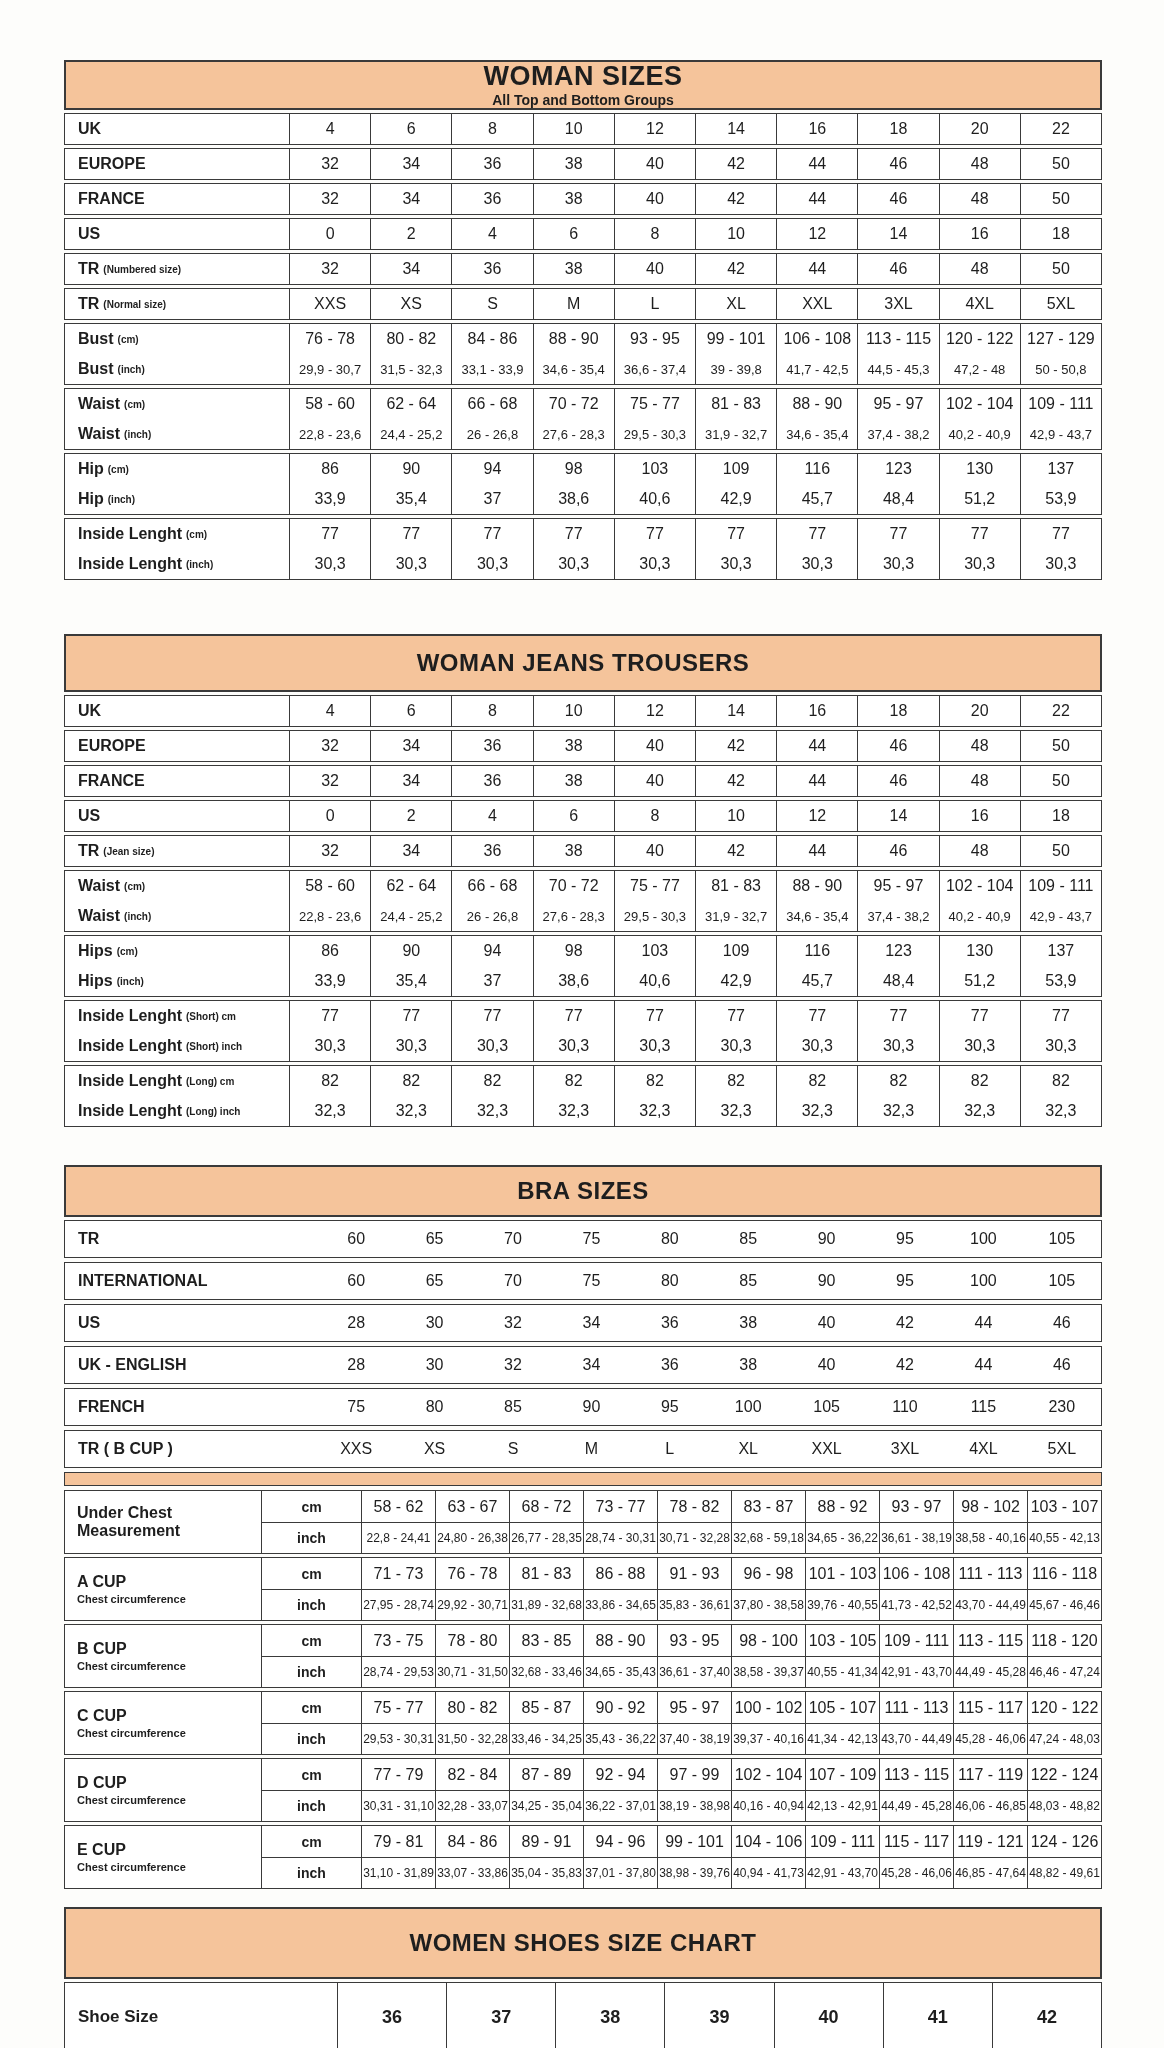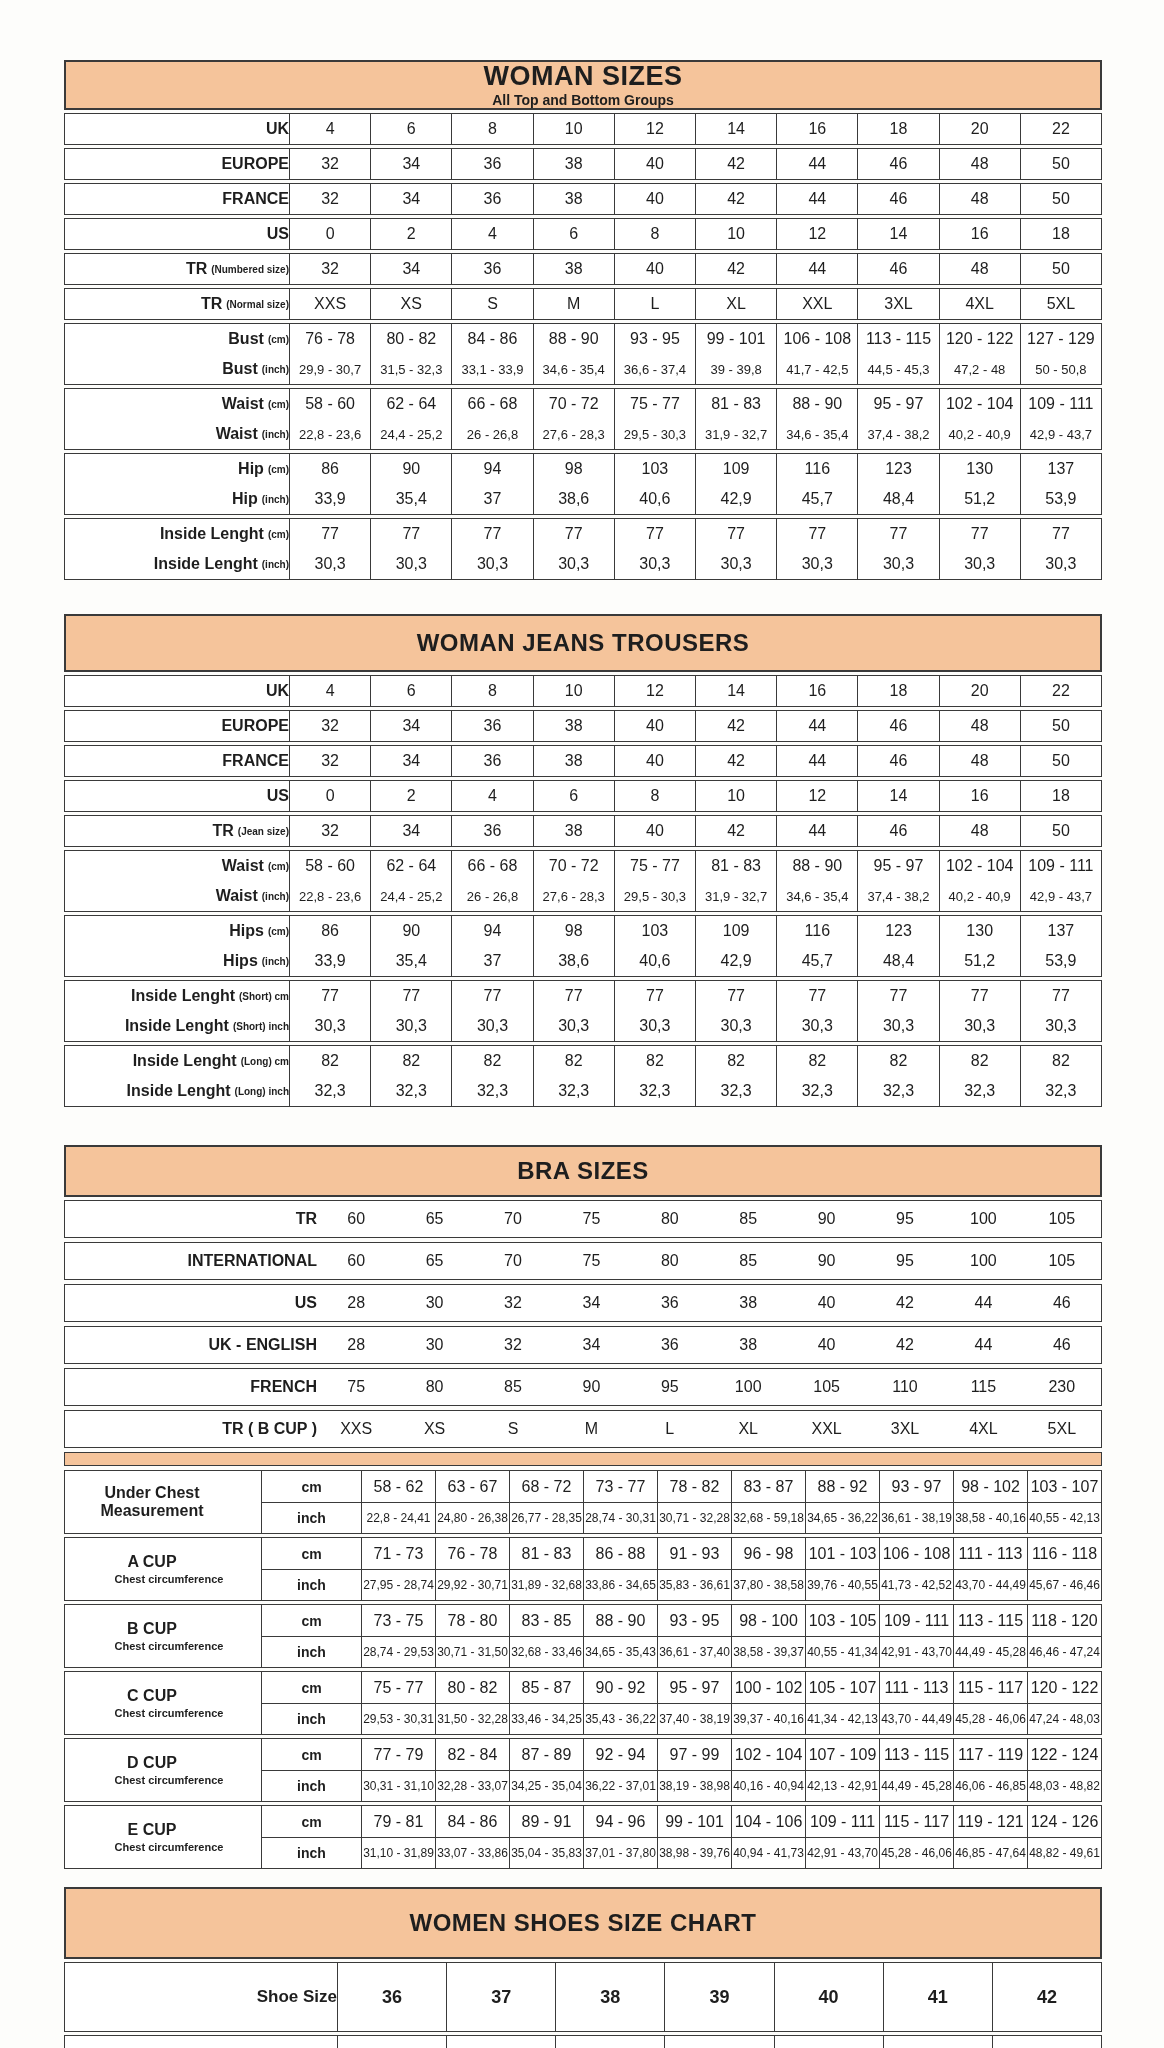--- a/index.html
+++ b/index.html
@@ -34,57 +34,56 @@
     margin-bottom:3px;
     background:#fff;
   }
   .size-row{
     display:grid;align-items:center;
   }
   .cols10 .size-row{grid-template-columns:224px repeat(10,1fr);height:30px;}
   .cell{height:100%;display:flex;align-items:center;justify-content:center;
         font-size:16px;overflow:hidden;white-space:nowrap;}
   .cell.val{border-left:1.6px solid var(--border);}
-  .label-cell{justify-content:flex-end;padding-left:13px;font-weight:bold;}
+  .label-cell{justify-content:flex-start;padding-left:13px;font-weight:bold;}
   .label-cell .note{font-size:10px;margin-left:4px;font-weight:bold;}
   .size-row.small .cell.val{font-size:13px;}
   
   .bra-top .size-row{grid-template-columns:252px repeat(10,1fr);height:36px;}
   .bra-top .cell.val{border-left:none;}
   .bra-top .row-box{margin-bottom:4px;}
   
   .orange-bar{height:14px;background:var(--accent);border:1.6px solid var(--border);margin:1px 0 4px 0;}
   
   .cup-box{
     display:grid;grid-template-columns:196px 100px repeat(10,1fr);
     grid-auto-rows:31px;
     border:1.8px solid var(--border);margin-bottom:3px;background:#fff;
   }
   .cup-label-cell{
     grid-row:1 / span 2;grid-column:1;
     display:flex;flex-direction:column;justify-content:center;
     padding-left:12px;
-    text-align:center;
   }
   .cup-label-cell .lab{font-weight:bold;font-size:16px;line-height:1.15;white-space:pre-line;max-width:150px;}
   .cup-label-cell .sub{font-size:11px;font-weight:600;margin-top:2px;}
   .cup-box .cell{border-left:1.6px solid var(--border);}
   .cup-box .cell.rowtwo{border-top:1.6px solid var(--border);}
   .cup-box .unit{font-weight:bold;font-size:14px;}
   .cup-box .cell.tiny{font-size:12px;}
   .cup-box .cell.cmval{font-size:16px;}
   
   .shoes-rows .size-row{grid-template-columns:272px repeat(7,1fr);}
   .shoes-rows .row-shoe{height:68px;}
   .shoes-rows .row-shoe .cell.val{font-size:18px;font-weight:bold;}
   .shoes-rows .row-shoe .label-cell{font-size:17px;}
   .shoes-rows .row-heel{height:44px;}
   .shoes-rows .row-heel .cell.val{font-size:15px;}
   
-  .sec-woman{margin-bottom:34px;}
+  .sec-woman{margin-bottom:54px;}
   .sec-woman .band{height:50px;}
   .sec-jeans{margin-bottom:38px;}
   .sec-jeans .band{height:58px;}
   .sec-bra{margin-bottom:18px;}
   .sec-bra .band{height:52px;}
   .sec-shoes .band{height:72px;}
 </style>
 </head>
 <body>
 

